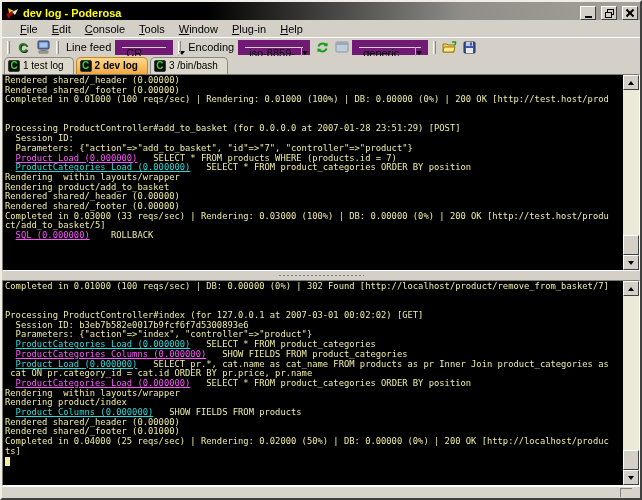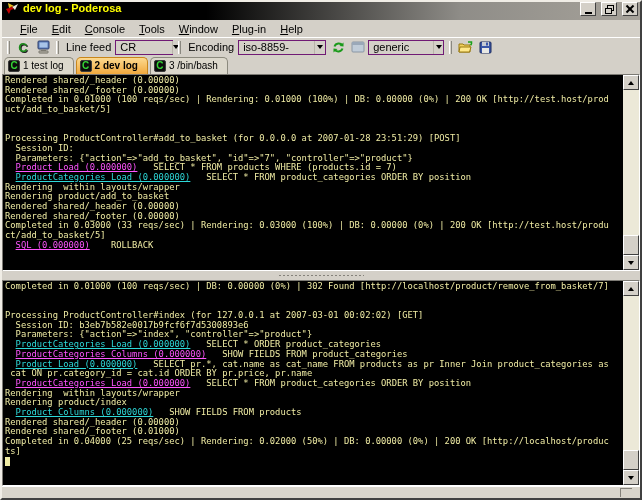--- a/index.html
+++ b/index.html
@@ -3,42 +3,42 @@
 <meta charset="utf-8">
 <style>
   html,body{margin:0;padding:0;background:#808080;}
   body{width:642px;height:500px;overflow:hidden;font-family:"Liberation Sans",sans-serif;}
   *{box-sizing:border-box;}
   .window{width:642px;height:500px;background:#d4d0c8;border:2px solid;
     border-color:#f0ede6 #404040 #404040 #f0ede6;display:flex;flex-direction:column;}
 
   
   .titlebar{height:18px;flex:0 0 18px;background:linear-gradient(90deg,#000 0%,#000 32%,#8f8d88 72%,#a6a29a 100%);
-    display:flex;align-items:flex-start;padding:0 2px 0 3px;gap:4px;}
+    display:flex;align-items:flex-end;padding:0 2px 0 3px;gap:4px;}
   .title-icon{width:14px;height:13px;flex:0 0 14px;}
   .title-text{color:#ffff00;font-weight:bold;font-size:11px;line-height:13px;flex:1;white-space:nowrap;}
   .winbtn{width:16px;height:14px;background:#d4d0c8;border:1px solid;border-color:#fff #404040 #404040 #fff;
     display:flex;align-items:center;justify-content:center;margin-left:1px;padding:0;}
   .glyph-min{width:7px;height:2px;background:#000;margin-top:7px;}
   .glyph-x{position:relative;width:8px;height:8px;}
   .glyph-x:before,.glyph-x:after{content:"";position:absolute;left:3px;top:-1px;width:2px;height:10px;background:#000;}
   .glyph-x:before{transform:rotate(45deg);} .glyph-x:after{transform:rotate(-45deg);}
 
   
   .menubar{height:17px;flex:0 0 17px;display:flex;align-items:center;padding-left:11px;font-size:11px;background:#d4d0c8;}
   .menu-item{padding:1px 7px;color:#000;white-space:nowrap;}
   .menu-item .accel{text-decoration:underline;}
 
   
   .toolbar{height:19px;flex:0 0 19px;display:flex;align-items:center;background:#d4d0c8;
     border-top:1px solid #ffffff;padding:0 2px;font-size:11px;}
   .tgrip{width:3px;height:13px;border-left:1px solid #fff;border-right:1px solid #8a8880;margin:0 3px;}
   .tbtn{width:20px;height:17px;display:flex;align-items:center;justify-content:center;background:transparent;border:none;padding:0;}
   .tlabel{padding:0 4px;white-space:nowrap;color:#000;}
-  .combo{height:15px;display:flex;align-items:flex-start;border:1px solid #701a75;background:#d4d0c8;margin-right:2px;gap:28px;}
+  .combo{height:15px;display:flex;align-items:flex-start;border:7px solid #701a75;background:#d4d0c8;margin-right:2px;gap:28px;}
   .combo .val{padding:0 4px;white-space:nowrap;min-width:28px;color:#000;}
   .combo .drop{width:13px;height:13px;display:flex;align-items:center;justify-content:center;border-left:1px solid #b8b4aa;}
   .tri-dn{width:0;height:0;border-left:3px solid transparent;border-right:3px solid transparent;border-top:4px solid #000;}
   .cicon{font-weight:900;font-size:13px;line-height:13px;color:#1c8a1c;text-shadow:1px 1px 0 #222;}
 
   
   .tabbar{height:18px;flex:0 0 18px;display:flex;align-items:flex-end;padding:1px 0 0 2px;gap:2px;background:#d4d0c8;}
   .tab{height:17px;display:flex;align-items:center;gap:3px;padding:0 9px 1px 3px;
     border:1px solid #8c8a7e;border-bottom:none;border-radius:5px 5px 0 0;background:#dcd8cc;font-size:10px;color:#000;white-space:nowrap;}
   .tab.active{background:linear-gradient(#fcd98f,#f1a93e);border-color:#c8861c;font-weight:bold;}
@@ -127,21 +127,21 @@
     <span class="tgrip"></span>
     <span class="tlabel">Line feed</span>
     <span class="combo" style="width:58px;">
       <span class="val">CR</span>
       <span class="drop" style="margin-left:auto;">
           <span class="tri-dn"></span>
         </span>
     </span>
     <span class="tgrip"></span>
     <span class="tlabel">Encoding</span>
-    <span class="combo" style="width:88px;">
+    <span class="combo" style="width:72px;">
       <span class="val">iso-8859-</span>
       <span class="drop" style="margin-left:auto;">
           <span class="tri-dn"></span>
         </span>
     </span>
     <button class="tbtn">
       <svg width="13" height="13" viewBox="0 0 13 13">
         <path d="M10.5 4.5 A4.5 4.5 0 0 0 2.5 5.5" fill="none" stroke="#1a9a1a" stroke-width="2"></path>
         <path d="M2.5 8.5 A4.5 4.5 0 0 0 10.5 7.5" fill="none" stroke="#1a9a1a" stroke-width="2"></path>
         <path d="M11.5 1.5 L11.5 5.5 L7.5 5 Z" fill="#1a9a1a"></path>
@@ -194,21 +194,20 @@
       </div>
     </div>
 
   <div class="termarea">
 
     <div class="pane pane-top">
       <div class="pane-text">
           <div class="tline"><span>Rendered shared/_header (0.00000)</span></div>
           <div class="tline"><span>Rendered shared/_footer (0.00000)</span></div>
           <div class="tline"><span>Completed in 0.01000 (100 reqs/sec) | Rendering: 0.01000 (100%) | DB: 0.00000 (0%) | 200 OK [http://test.host/prod</span></div>
-          <div class="tline"><span>uct/add_to_basket/5]</span></div>
           <div class="tline"><span></span></div>
           <div class="tline"><span></span></div>
           <div class="tline"><span>Processing ProductController#add_to_basket (for 0.0.0.0 at 2007-01-28 23:51:29) [POST]</span></div>
           <div class="tline"><span>  Session ID: </span></div>
           <div class="tline"><span>  Parameters: {"action"=&gt;"add_to_basket", "id"=&gt;"7", "controller"=&gt;"product"}</span></div>
           <div class="tline"><span>  </span><span class="sqlm">Product Load (0.000000)</span><span>   SELECT * FROM products WHERE (products.id = 7)</span></div>
           <div class="tline"><span>  </span><span class="sqlc">ProductCategories Load (0.000000)</span><span>   SELECT * FROM product_categories ORDER BY position</span></div>
           <div class="tline"><span>Rendering  within layouts/wrapper</span></div>
           <div class="tline"><span>Rendering product/add_to_basket</span></div>
           <div class="tline"><span>Rendered shared/_header (0.00000)</span></div>
@@ -235,21 +234,21 @@
       </div>
 
     <div class="pane pane-bottom">
       <div class="pane-text">
           <div class="tline"><span>Completed in 0.01000 (100 reqs/sec) | DB: 0.00000 (0%) | 302 Found [http://localhost/product/remove_from_basket/7]</span></div>
           <div class="tline"><span></span></div>
           <div class="tline"><span></span></div>
           <div class="tline"><span>Processing ProductController#index (for 127.0.0.1 at 2007-03-01 00:02:02) [GET]</span></div>
           <div class="tline"><span>  Session ID: b3eb7b582e0017b9fcf6f7d5300893e6</span></div>
           <div class="tline"><span>  Parameters: {"action"=&gt;"index", "controller"=&gt;"product"}</span></div>
-          <div class="tline"><span>  </span><span class="sqlc">ProductCategories Load (0.000000)</span><span>   SELECT * ORDER product_categories</span></div>
+          <div class="tline"><span>  </span><span class="sqlc">ProductCategories Load (0.000000)</span><span>   SELECT * FROM product_categories</span></div>
           <div class="tline"><span>  </span><span class="sqlm">ProductCategories Columns (0.000000)</span><span>   SHOW FIELDS FROM product_categories</span></div>
           <div class="tline"><span>  </span><span class="sqlc">Product Load (0.000000)</span><span>   SELECT pr.*, cat.name as cat_name FROM products as pr Inner Join product_categories as</span></div>
           <div class="tline"><span> cat ON pr.category_id = cat.id ORDER BY pr.price, pr.name</span></div>
           <div class="tline"><span>  </span><span class="sqlm">ProductCategories Load (0.000000)</span><span>   SELECT * FROM product_categories ORDER BY position</span></div>
           <div class="tline"><span>Rendering  within layouts/wrapper</span></div>
           <div class="tline"><span>Rendering product/index</span></div>
           <div class="tline"><span>  </span><span class="sqlc">Product Columns (0.000000)</span><span>   SHOW FIELDS FROM products</span></div>
           <div class="tline"><span>Rendered shared/_header (0.00000)</span></div>
           <div class="tline"><span>Rendered shared/_footer (0.01000)</span></div>
           <div class="tline"><span>Completed in 0.04000 (25 reqs/sec) | Rendering: 0.02000 (50%) | DB: 0.00000 (0%) | 200 OK [http://localhost/produc</span></div>

